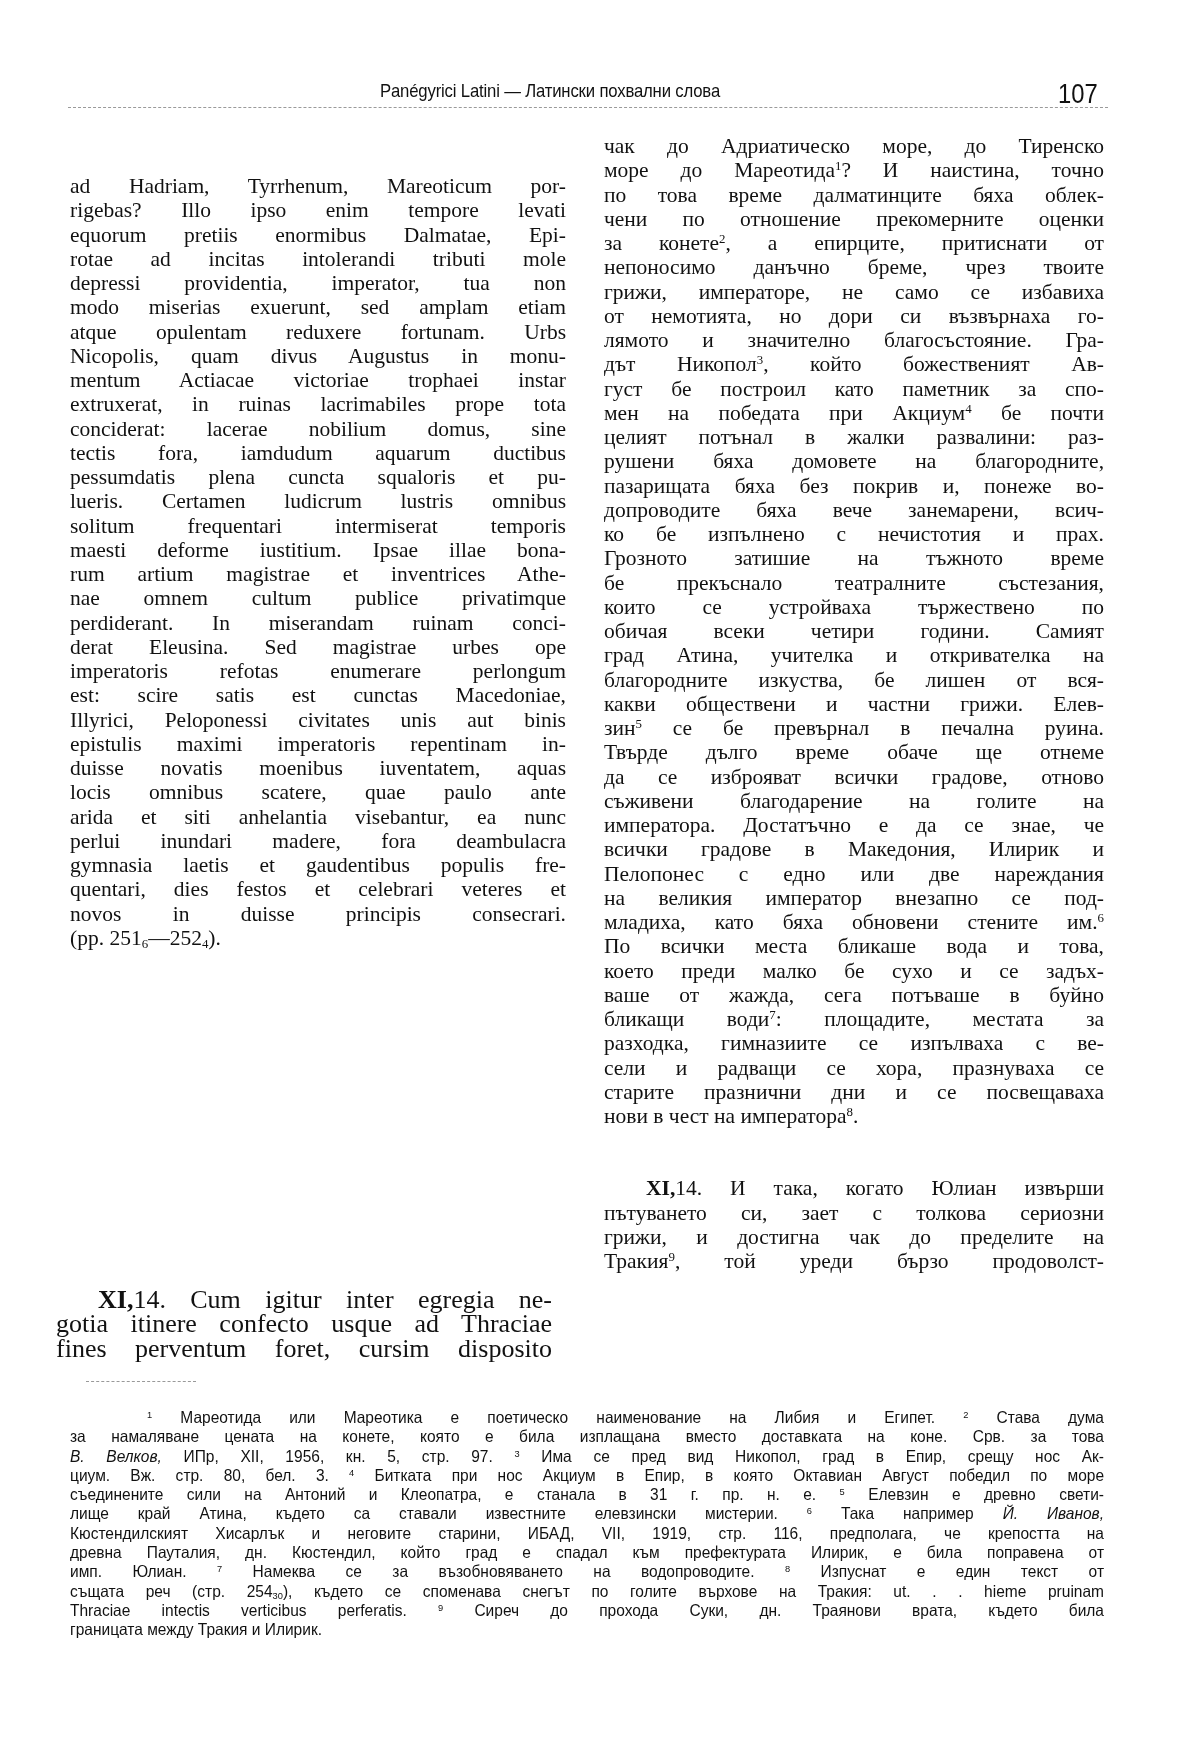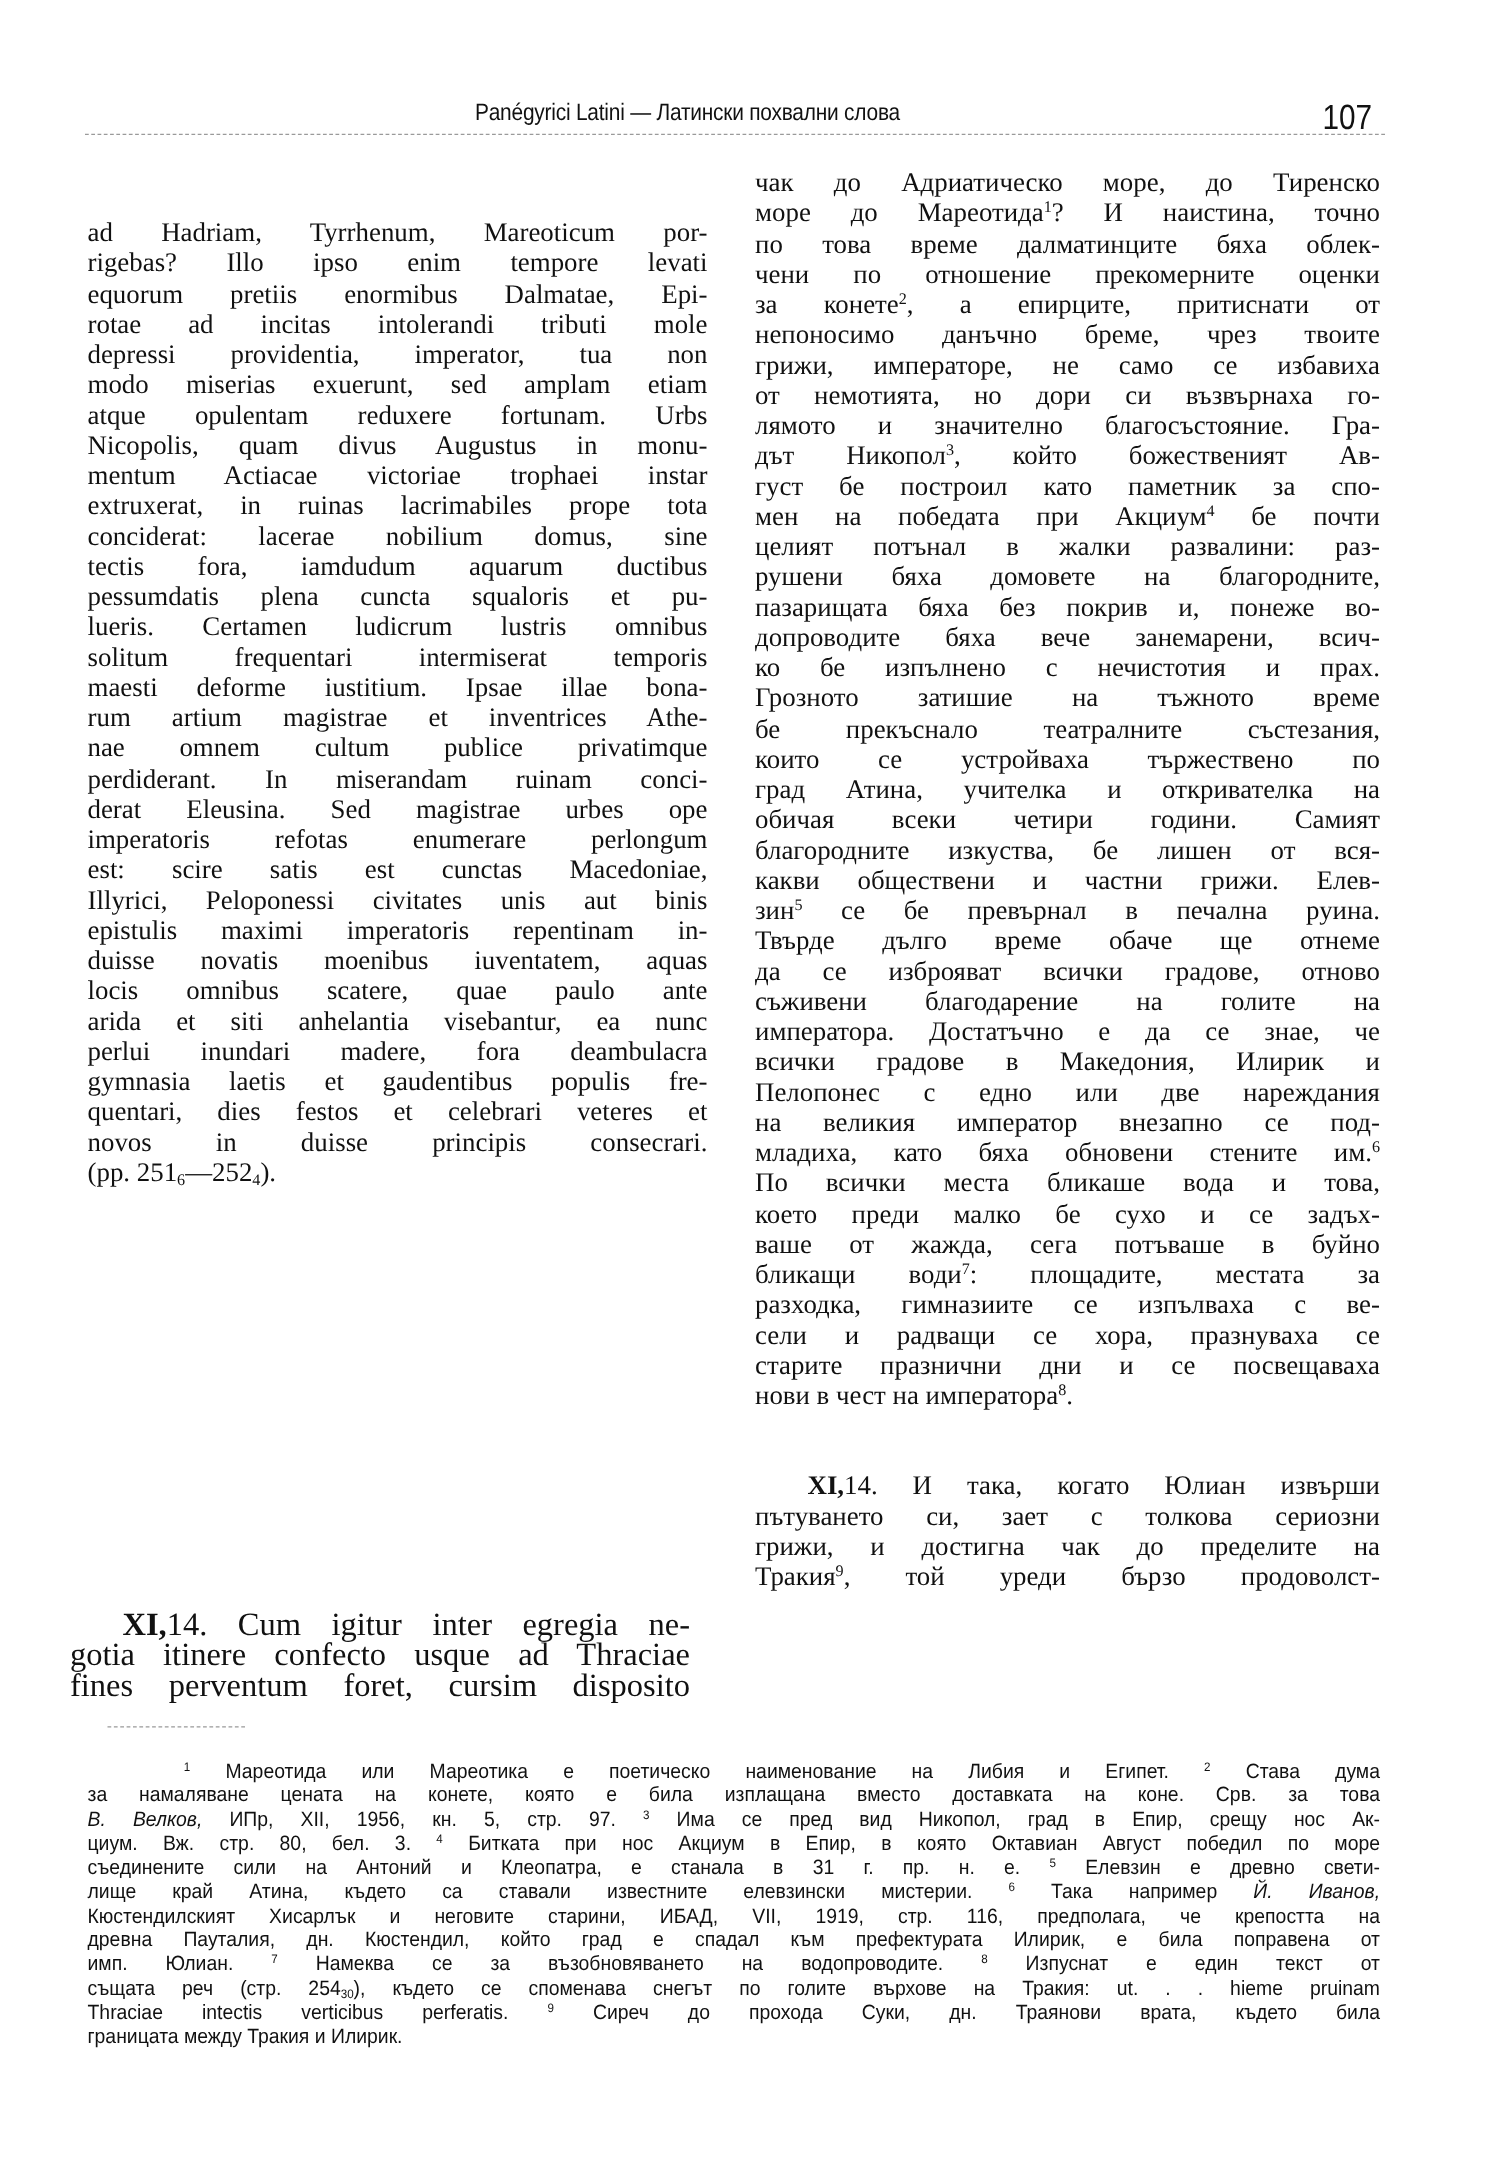--- a/index.html
+++ b/index.html
@@ -104,22 +104,22 @@
       <span class="line">густ бе построил като паметник за спо-</span>
       <span class="line">мен на победата при Акциум<sup>4</sup> бе почти</span>
       <span class="line">целият потънал в жалки развалини: раз-</span>
       <span class="line">рушени бяха домовете на благородните,</span>
       <span class="line">пазарищата бяха без покрив и, понеже во-</span>
       <span class="line">допроводите бяха вече занемарени, всич-</span>
       <span class="line">ко бе изпълнено с нечистотия и прах.</span>
       <span class="line">Грозното затишие на тъжното време</span>
       <span class="line">бе прекъснало театралните състезания,</span>
       <span class="line">които се устройваха тържествено по</span>
+      <span class="line">обичая всеки четири години. Самият</span>
       <span class="line">град Атина, учителка и откривателка на</span>
-      <span class="line">обичая всеки четири години. Самият</span>
       <span class="line">благородните изкуства, бе лишен от вся-</span>
       <span class="line">какви обществени и частни грижи. Елев-</span>
       <span class="line">зин<sup>5</sup> се бе превърнал в печална руина.</span>
       <span class="line">Твърде дълго време обаче ще отнеме</span>
       <span class="line">да се изброяват всички градове, отново</span>
       <span class="line">съживени благодарение на голите на</span>
       <span class="line">императора. Достатъчно е да се знае, че</span>
       <span class="line">всички градове в Македония, Илирик и</span>
       <span class="line">Пелопонес с едно или две нареждания</span>
       <span class="line">на великия император внезапно се под-</span>

